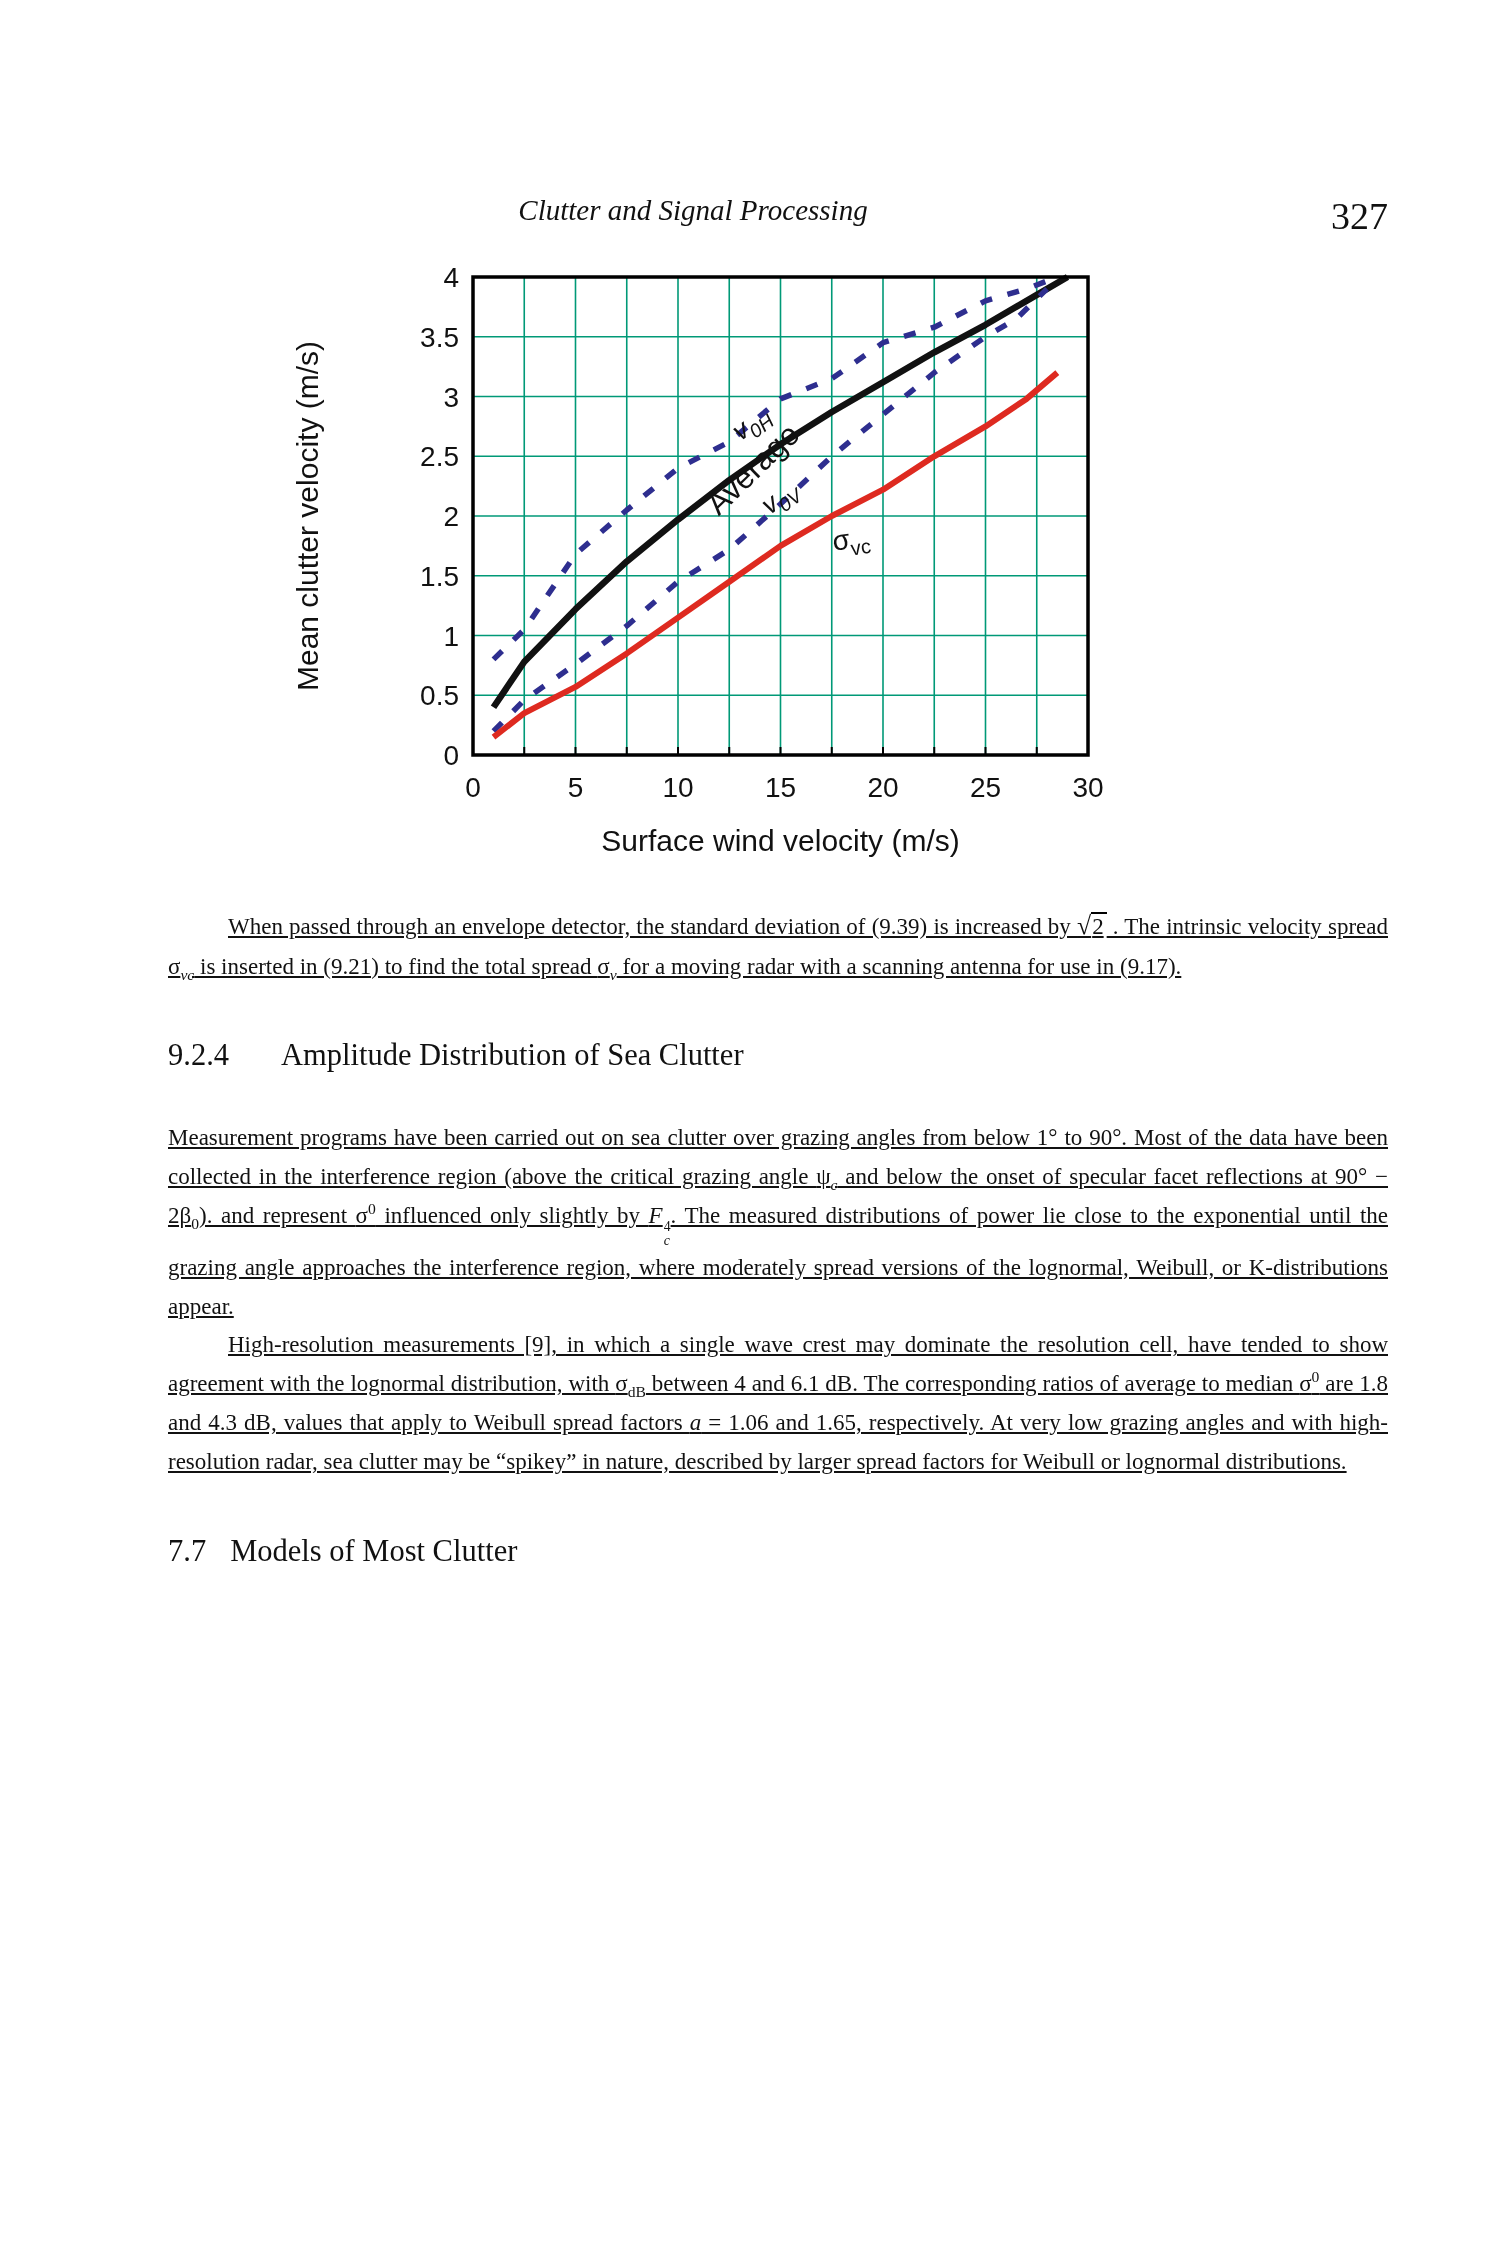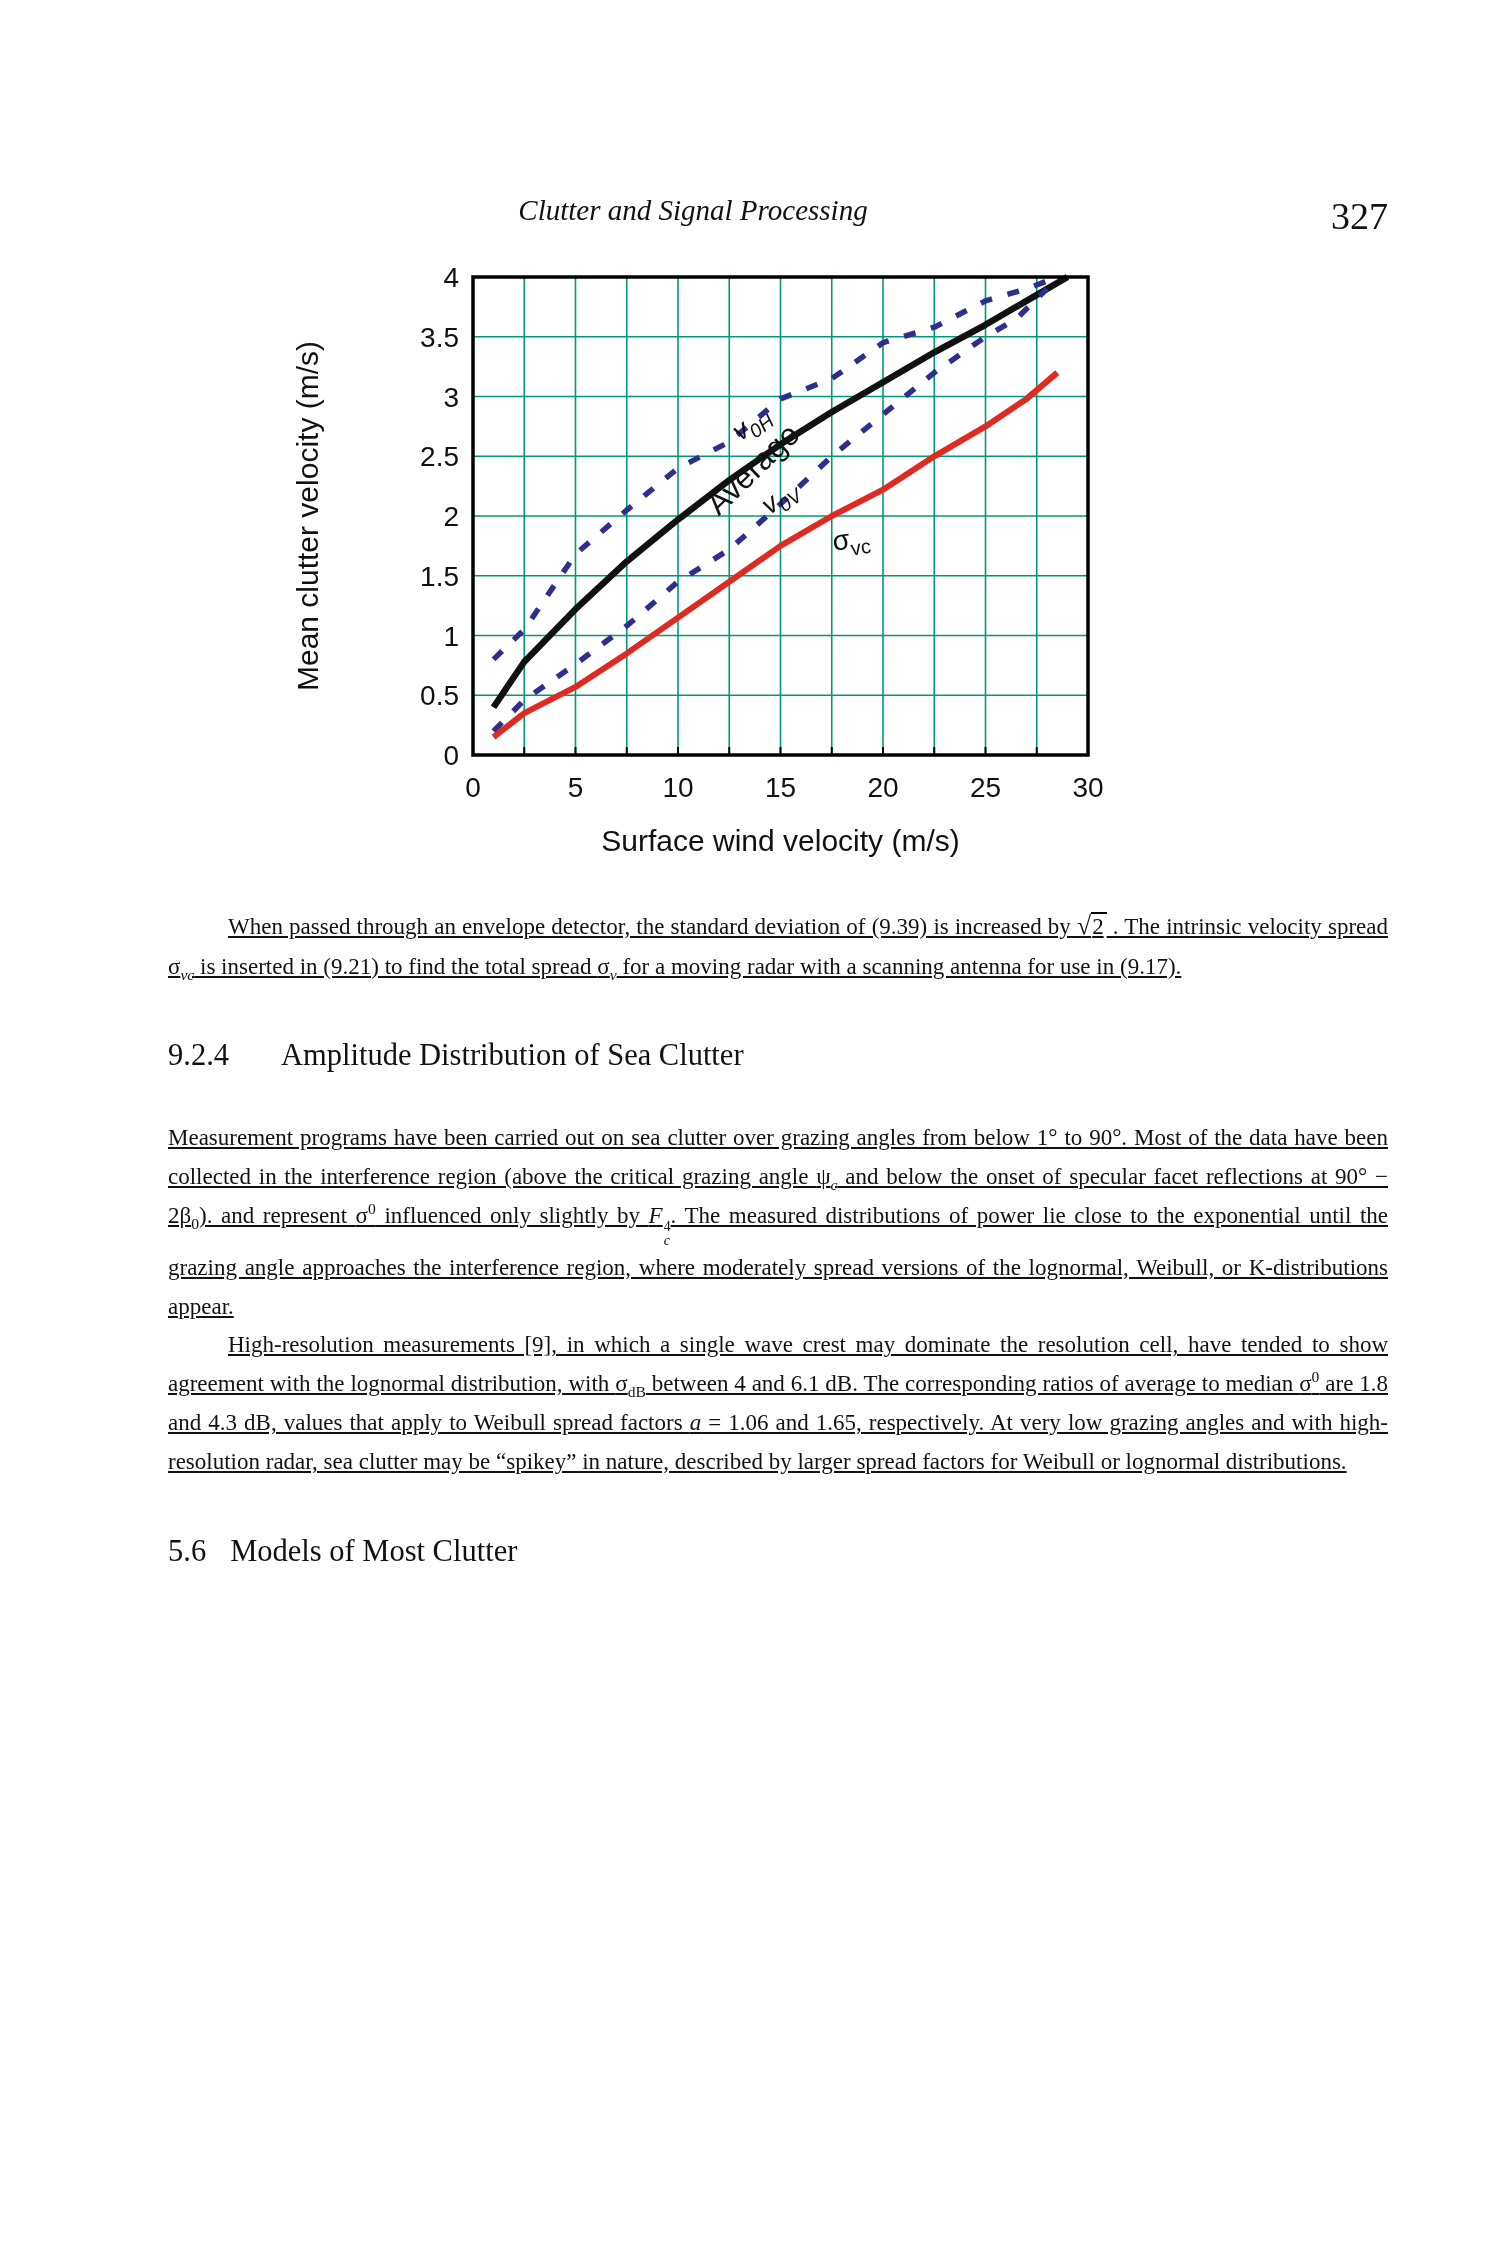--- a/index.html
+++ b/index.html
@@ -127,18 +127,18 @@
     </h2>
 
     <p class="para"><span>Measurement programs have been carried out on sea clutter over grazing angles from below 1° to 90°. Most of the data have been collected in the interference region (above the critical grazing angle </span><span>ψ</span><sub><i>c</i></sub><span> and below the onset of specular facet reflections at 90° − 2β</span><sub>0</sub><span>). and represent </span><span>σ</span><sup>0</sup><span> influenced only slightly by </span><i>F</i><span class="supsub">
           <span class="ss-sup">4</span>
           <span class="ss-sub">c</span>
         </span><span>. The measured distributions of power lie close to the exponential until the grazing angle approaches the interference region, where moderately spread versions of the lognormal, Weibull, or K-distributions appear.</span></p>
 
     <p class="para indent"><span>High-resolution measurements [9], in which a single wave crest may dominate the resolution cell, have tended to show agreement with the lognormal distribution, with </span><span>σ</span><sub>dB</sub><span> between 4 and 6.1 dB. The corresponding ratios of average to median </span><span>σ</span><sup>0</sup><span> are 1.8 and 4.3 dB, values that apply to Weibull spread factors </span><i>a</i><span> = 1.06 and 1.65, respectively. At very low grazing angles and with high-resolution radar, sea clutter may be “spikey” in nature, described by larger spread factors for Weibull or lognormal distributions.</span></p>
 
     <h2 class="sec-heading short-gap">
-      <span class="sec-num">5.6</span><span>Models of Most Clutter</span>
+      <span class="sec-num">7.7</span><span>Models of Most Clutter</span>
     </h2>
 
 
   </div>
 </div>
 
 </body></html>

